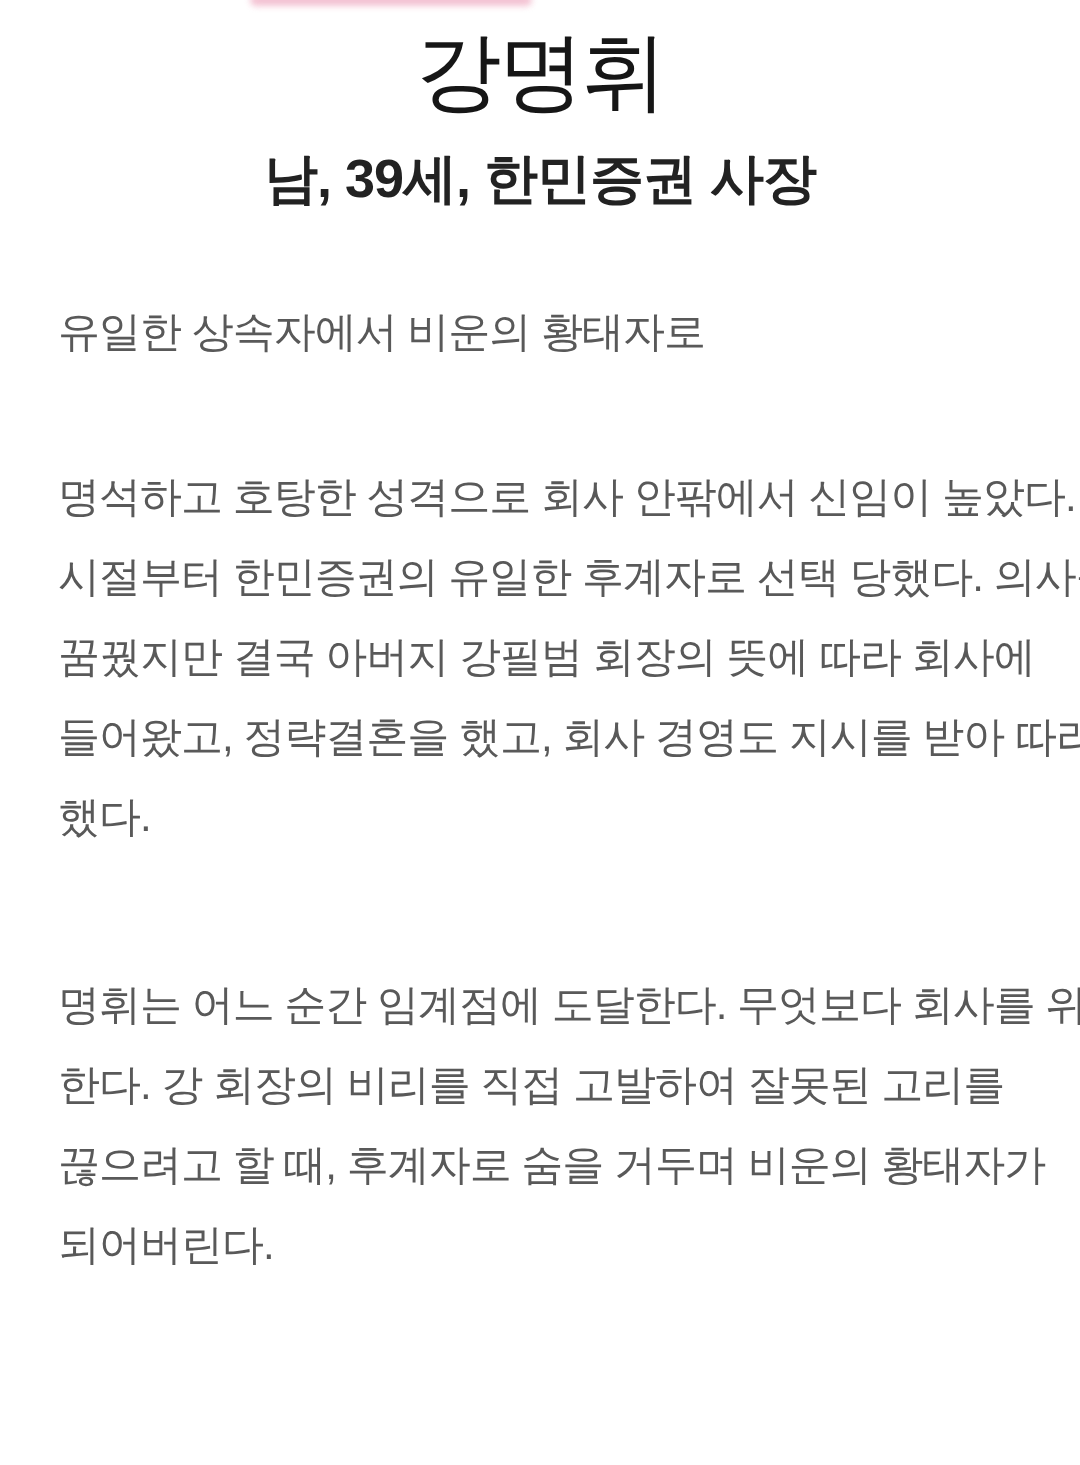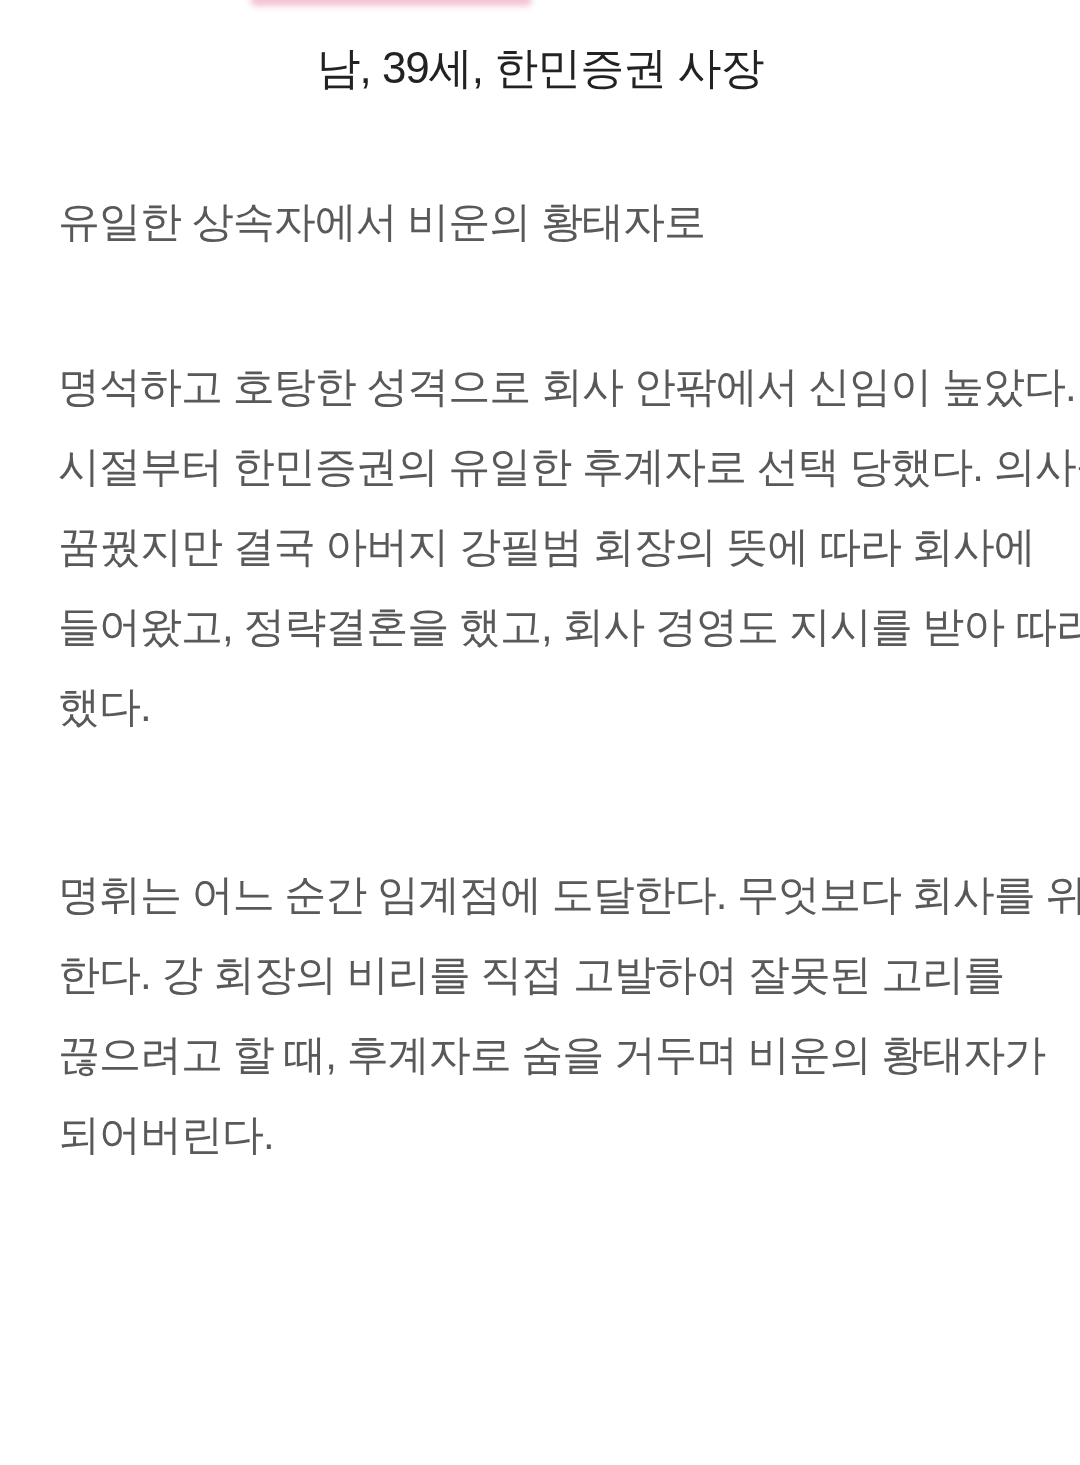--- a/index.html
+++ b/index.html
@@ -34,23 +34,23 @@
   .title {
     text-align: center;
     font-size: 86px;
     line-height: 110px;
     font-weight: 500;
     color: #161616;
     letter-spacing: -3px;
   }
   .subtitle {
     text-align: center;
-    font-size: 44px;
+    font-size: 54px;
     line-height: 56px;
-    font-weight: 400;
+    font-weight: 700;
     color: #222222;
     margin-top: 24px;
     letter-spacing: -1px;
   }
   .body-text {
     margin-top: 86px;
     color: #595959;
     font-size: 42px;
     line-height: 80px;
     letter-spacing: -1px;
@@ -64,20 +64,21 @@
     height: 80px;
   }
 </style>
 </head>
 <body>
 
 <div class="pink-bar"></div>
 
 <div class="doc">
 
+  <div class="title">강명휘</div>
 
   <div class="subtitle">남, 39세, 한민증권 사장</div>
 
   <div class="body-text">
 
     <div class="para para-tagline">
       <div class="line">유일한 상속자에서 비운의 황태자로</div>
     </div>
 
     <div class="para para-1">

